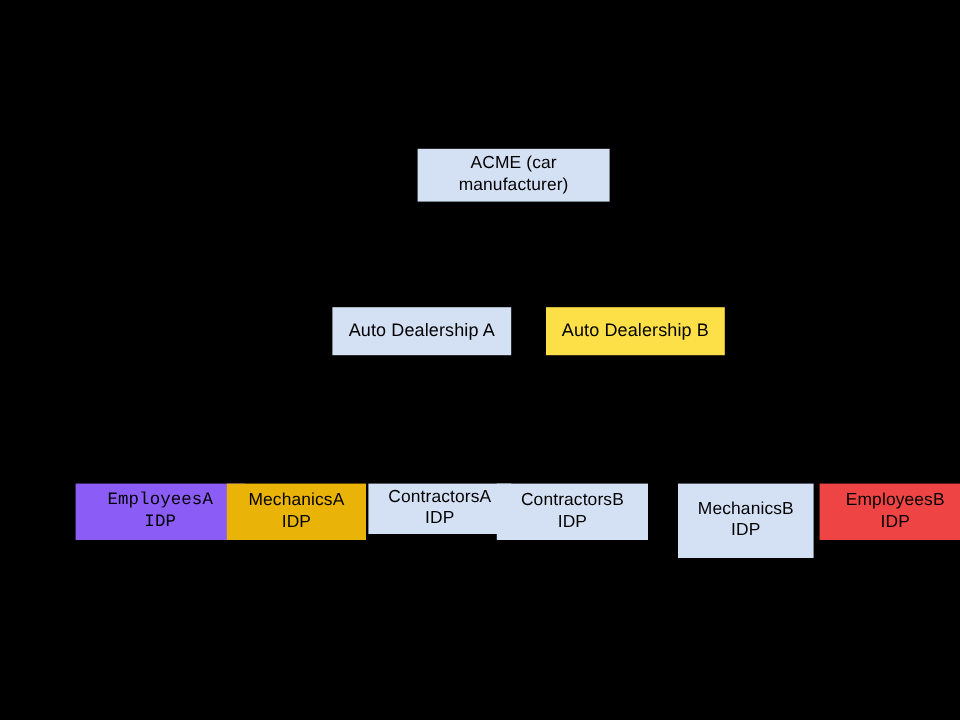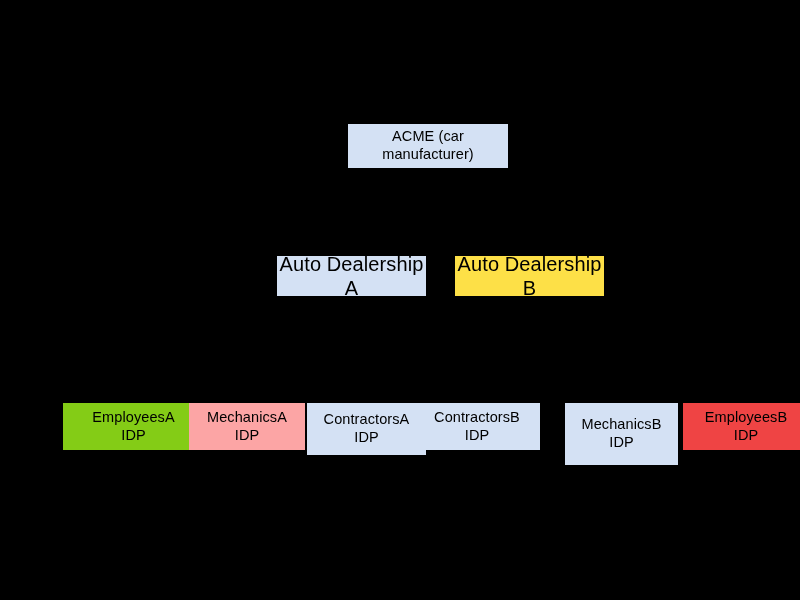--- a/index.html
+++ b/index.html
@@ -36,21 +36,21 @@
     align-items: center;
     justify-content: center;
     text-align: center;
     box-sizing: border-box;
     line-height: 1.22;
     letter-spacing: 0.1px;
     white-space: pre-line;
     padding: 0 0;
   }
   .node.root        { font-size: 14.5px; }
-  .node.level2      { font-size: 20px; }
+  .node.level2      { font-size: 15px; }
   .node.leaf        { font-size: 14.5px; }
 </style>
 </head>
 <body>
 
 <div id="diagram">
 
   <svg class="connectors" viewBox="0 0 800 600" width="800" height="600" aria-hidden="true">
       <path d="M 428 168 L 428 212 L 351.5 212 L 351.5 256" fill="none" stroke="#000000" stroke-width="1"></path>
       <path d="M 428 168 L 428 212 L 529.5 212 L 529.5 256" fill="none" stroke="#000000" stroke-width="1"></path>
@@ -62,27 +62,27 @@
       <path d="M 529.5 296 L 529.5 349.5 L 740.5 349.5 L 740.5 403" fill="none" stroke="#000000" stroke-width="1"></path>
     </svg>
 
   <div class="node root" style="left: 348px; top: 124px; width: 160px; height: 44px; background: rgb(212, 225, 244); color: rgb(0, 0, 0);">ACME (car
 manufacturer)</div>
 
   <div class="node level2" style="left: 277px; top: 256px; width: 149px; height: 40px; background: rgb(212, 225, 244); color: rgb(0, 0, 0);">Auto Dealership A</div>
 
   <div class="node level2" style="left: 455px; top: 256px; width: 149px; height: 40px; background: #fde047; color: rgb(0, 0, 0);">Auto Dealership B</div>
 
-  <div class="node leaf" style="left: 63px; top: 403px; width: 141px; height: 47px; background: #84cc16; color: rgb(0, 0, 0);">EmployeesA
+  <div class="node leaf" style="left: 63px; top: 403px; width: 141px; height: 47px; background: #8b5cf6; color: rgb(0, 0, 0); font-family: Liberation Mono, monospace;">EmployeesA
 IDP</div>
 
-  <div class="node leaf" style="left: 189px; top: 403px; width: 116px; height: 47px; background: #fca5a5; color: rgb(0, 0, 0);">MechanicsA
+  <div class="node leaf" style="left: 189px; top: 403px; width: 116px; height: 47px; background: #eab308; color: rgb(0, 0, 0);">MechanicsA
 IDP</div>
 
-  <div class="node leaf" style="left: 307px; top: 403px; width: 119px; height: 52px; background: rgb(212, 225, 244); color: rgb(0, 0, 0);">ContractorsA
+  <div class="node leaf" style="left: 307px; top: 403px; width: 119px; height: 42px; background: rgb(212, 225, 244); color: rgb(0, 0, 0);">ContractorsA
 IDP</div>
 
   <div class="node leaf" style="left: 414px; top: 403px; width: 126px; height: 47px; background: rgb(212, 225, 244); color: rgb(0, 0, 0);">ContractorsB
 IDP</div>
 
   <div class="node leaf" style="left: 565px; top: 403px; width: 113px; height: 62px; background: rgb(212, 225, 244); color: rgb(0, 0, 0);">MechanicsB
 IDP</div>
 
   <div class="node leaf" style="left: 683px; top: 403px; width: 126px; height: 47px; background: #ef4444; color: rgb(0, 0, 0);">EmployeesB
 IDP</div>

